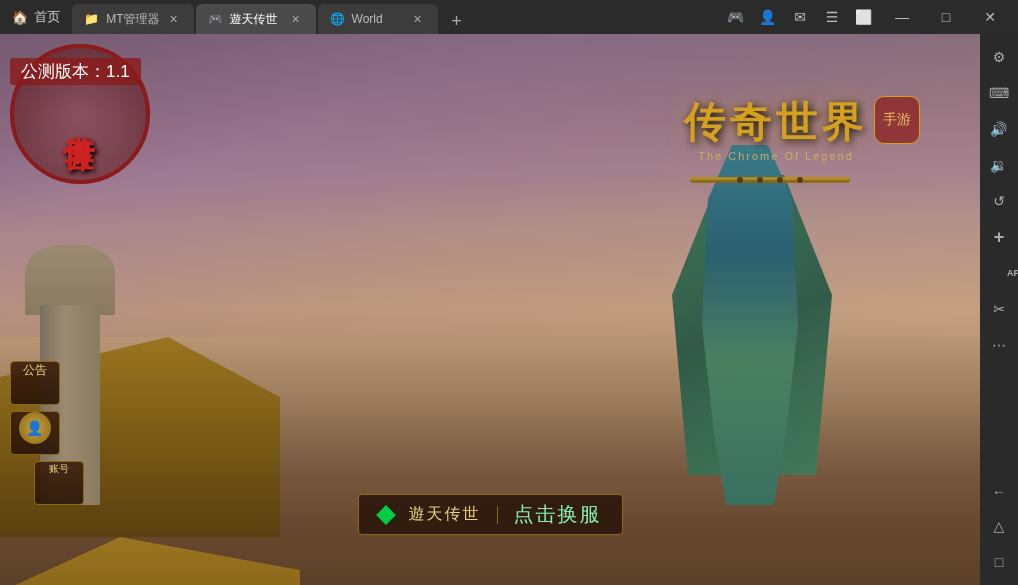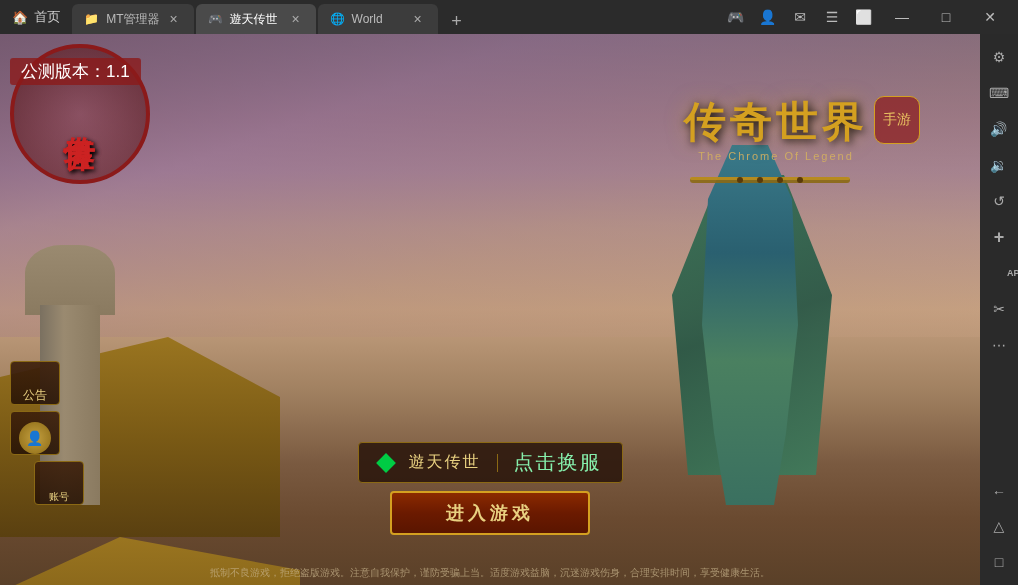--- a/index.html
+++ b/index.html
@@ -419,21 +419,21 @@
       gap: 6px;
     }
 
     .left-btn {
       width: 50px;
       height: 44px;
       background: linear-gradient(180deg, rgba(60,30,10,0.9) 0%, rgba(40,20,5,0.9) 100%);
       border: 1px solid #8B6914;
       border-radius: 4px;
       display: flex;
-      align-items: flex-end;
+      align-items: flex-start;
       justify-content: center;
       color: #e8d080;
       font-size: 12px;
       cursor: pointer;
     }
 
     .left-btn-icon {
       width: 32px;
       height: 32px;
       background: radial-gradient(circle, #c4a040 0%, #8B6914 100%);
@@ -601,17 +601,15 @@
     </div>
   </div>
 
   <div class="bottom-ui">
     <div class="server-bar">
       <div class="diamond-icon"></div>
       <span class="server-name">遊天传世</span>
       <div class="server-divider"></div>
       <span class="server-change">点击换服</span>
     </div>
-    <div class="enter-game-btn">进入游戏</div>
-  </div>
-
-  <div class="disclaimer">抵制不良游戏，拒绝盗版游戏。注意自我保护，谨防受骗上当。适度游戏益脑，沉迷游戏伤身，合理安排时间，享受健康生活。</div>
+  </div>
+
 </div>
 
 </body></html>

